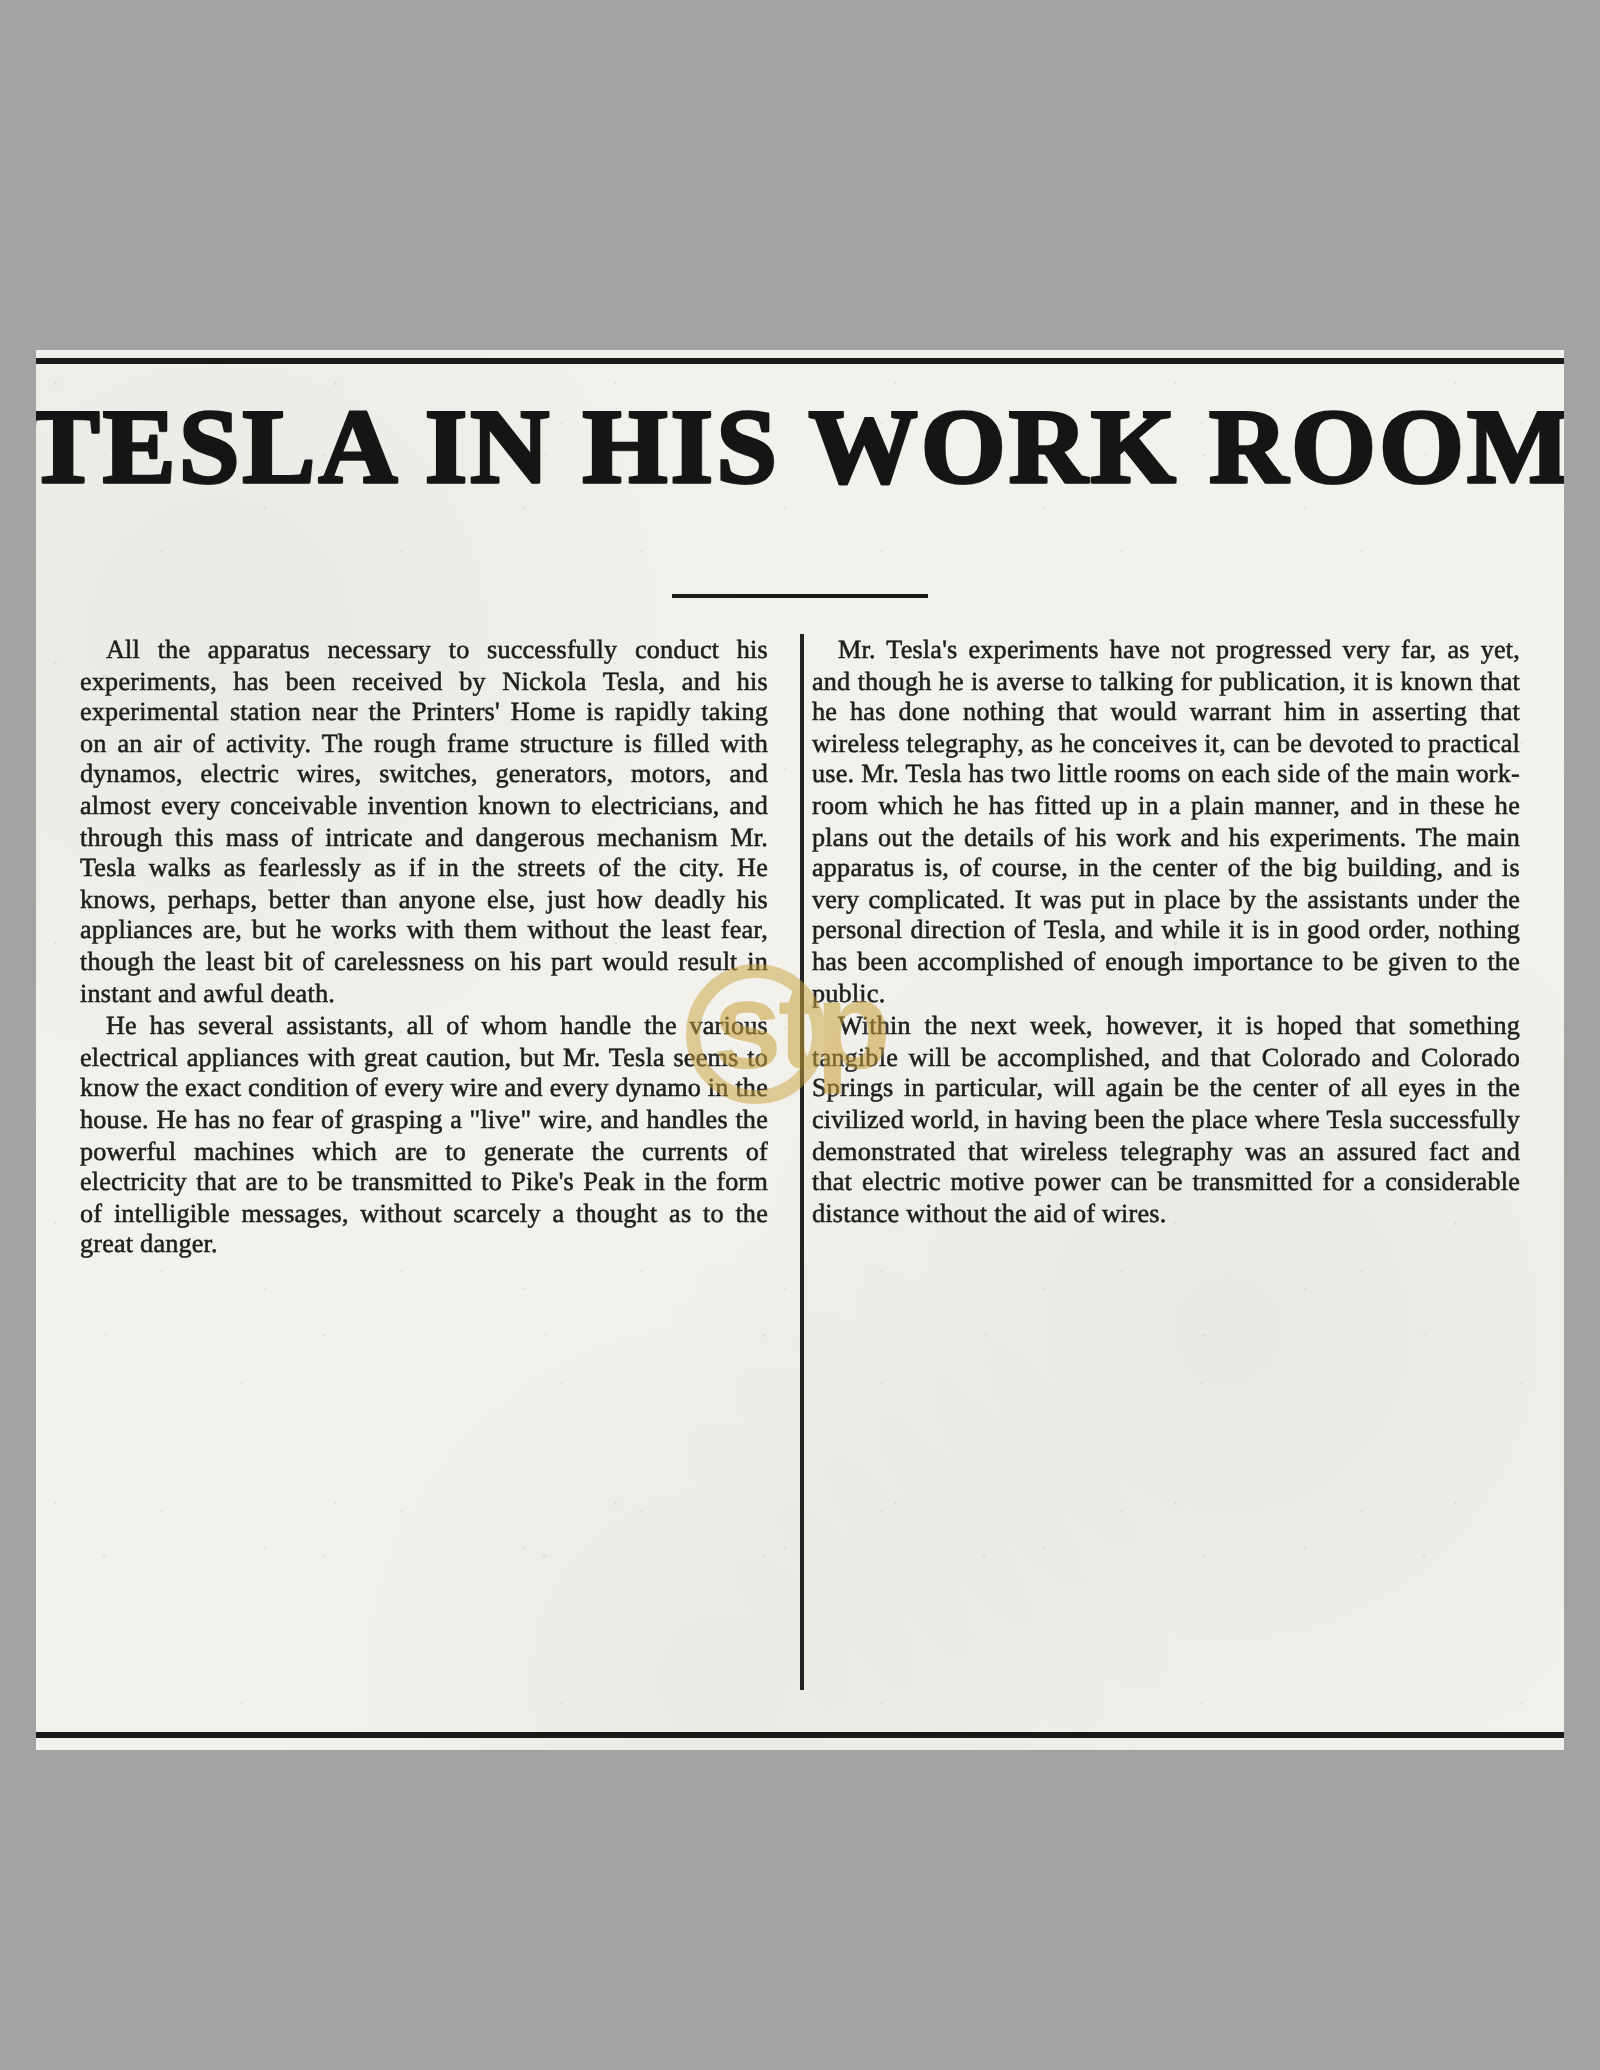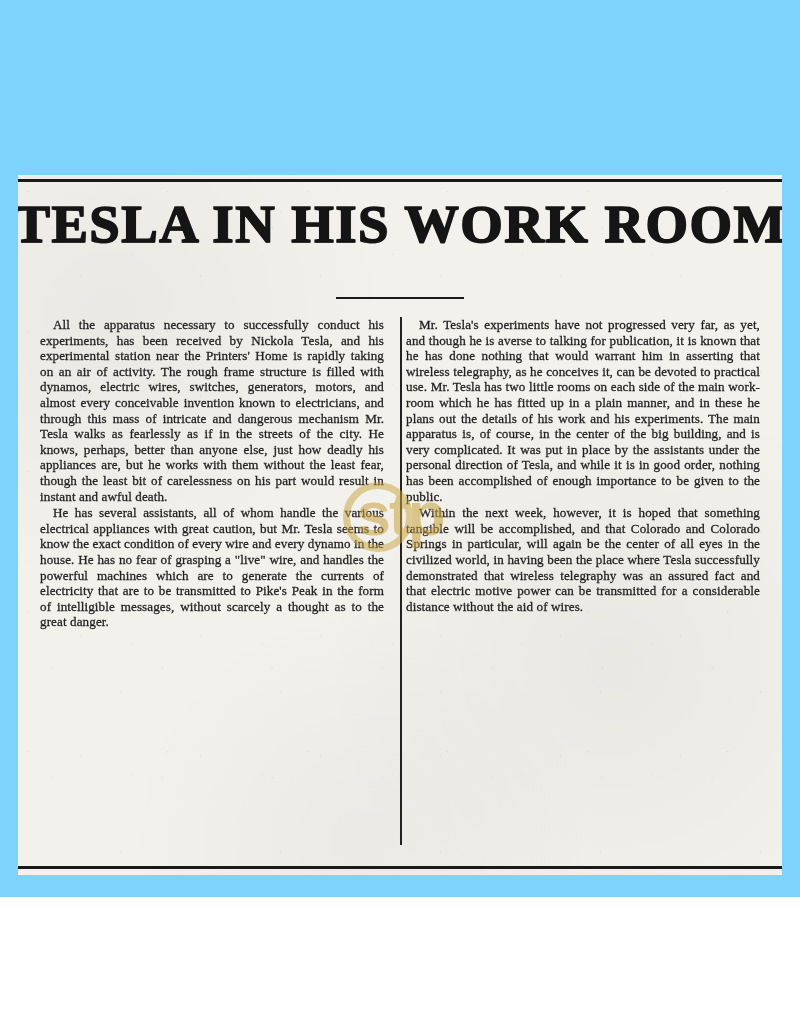--- a/index.html
+++ b/index.html
@@ -9,22 +9,22 @@
   }
   body {
     width: 800px;
     height: 1035px;
     font-family: "Liberation Serif", serif;
     overflow: hidden;
   }
   .page {
     position: relative;
     width: 800px;
-    height: 897px;
-    background: #7dd3fc;
+    height: 1035px;
+    background: #a3a3a3;
   }
   
   .scan {
     position: absolute;
     left: 18px;
     top: 175px;
     width: 764px;
     height: 700px;
     background: #f3f1ec;
     background-image:

